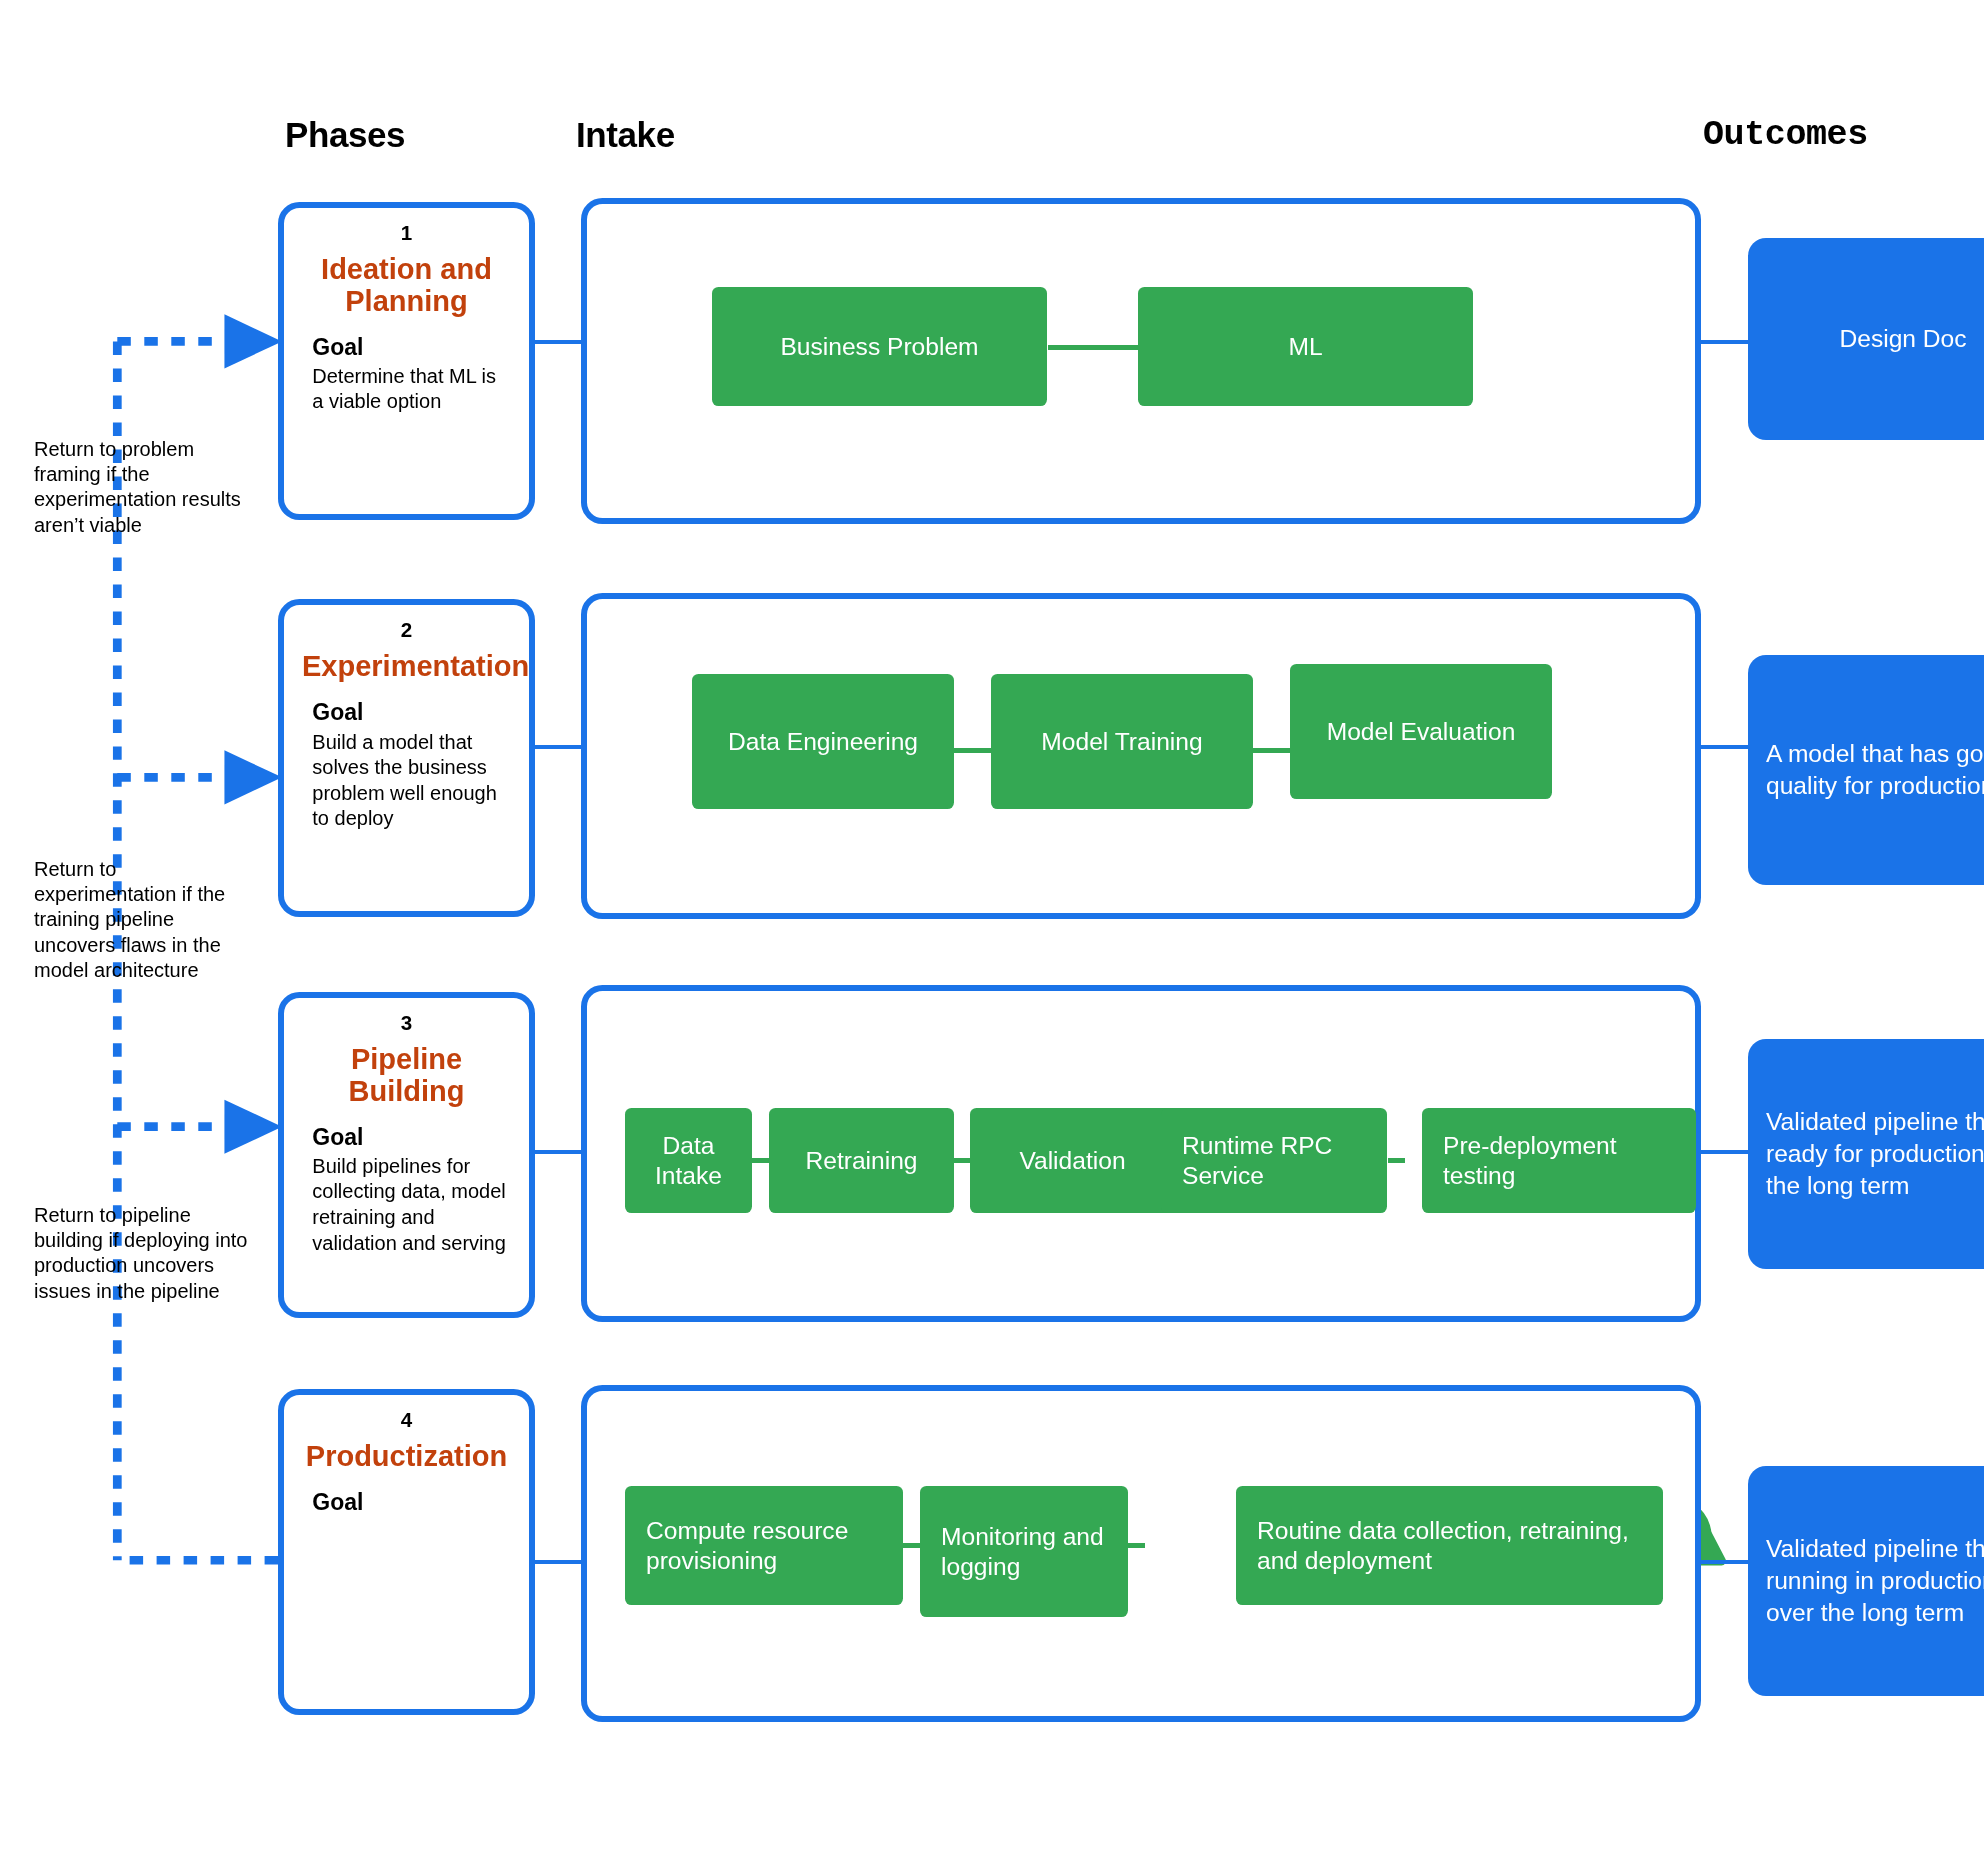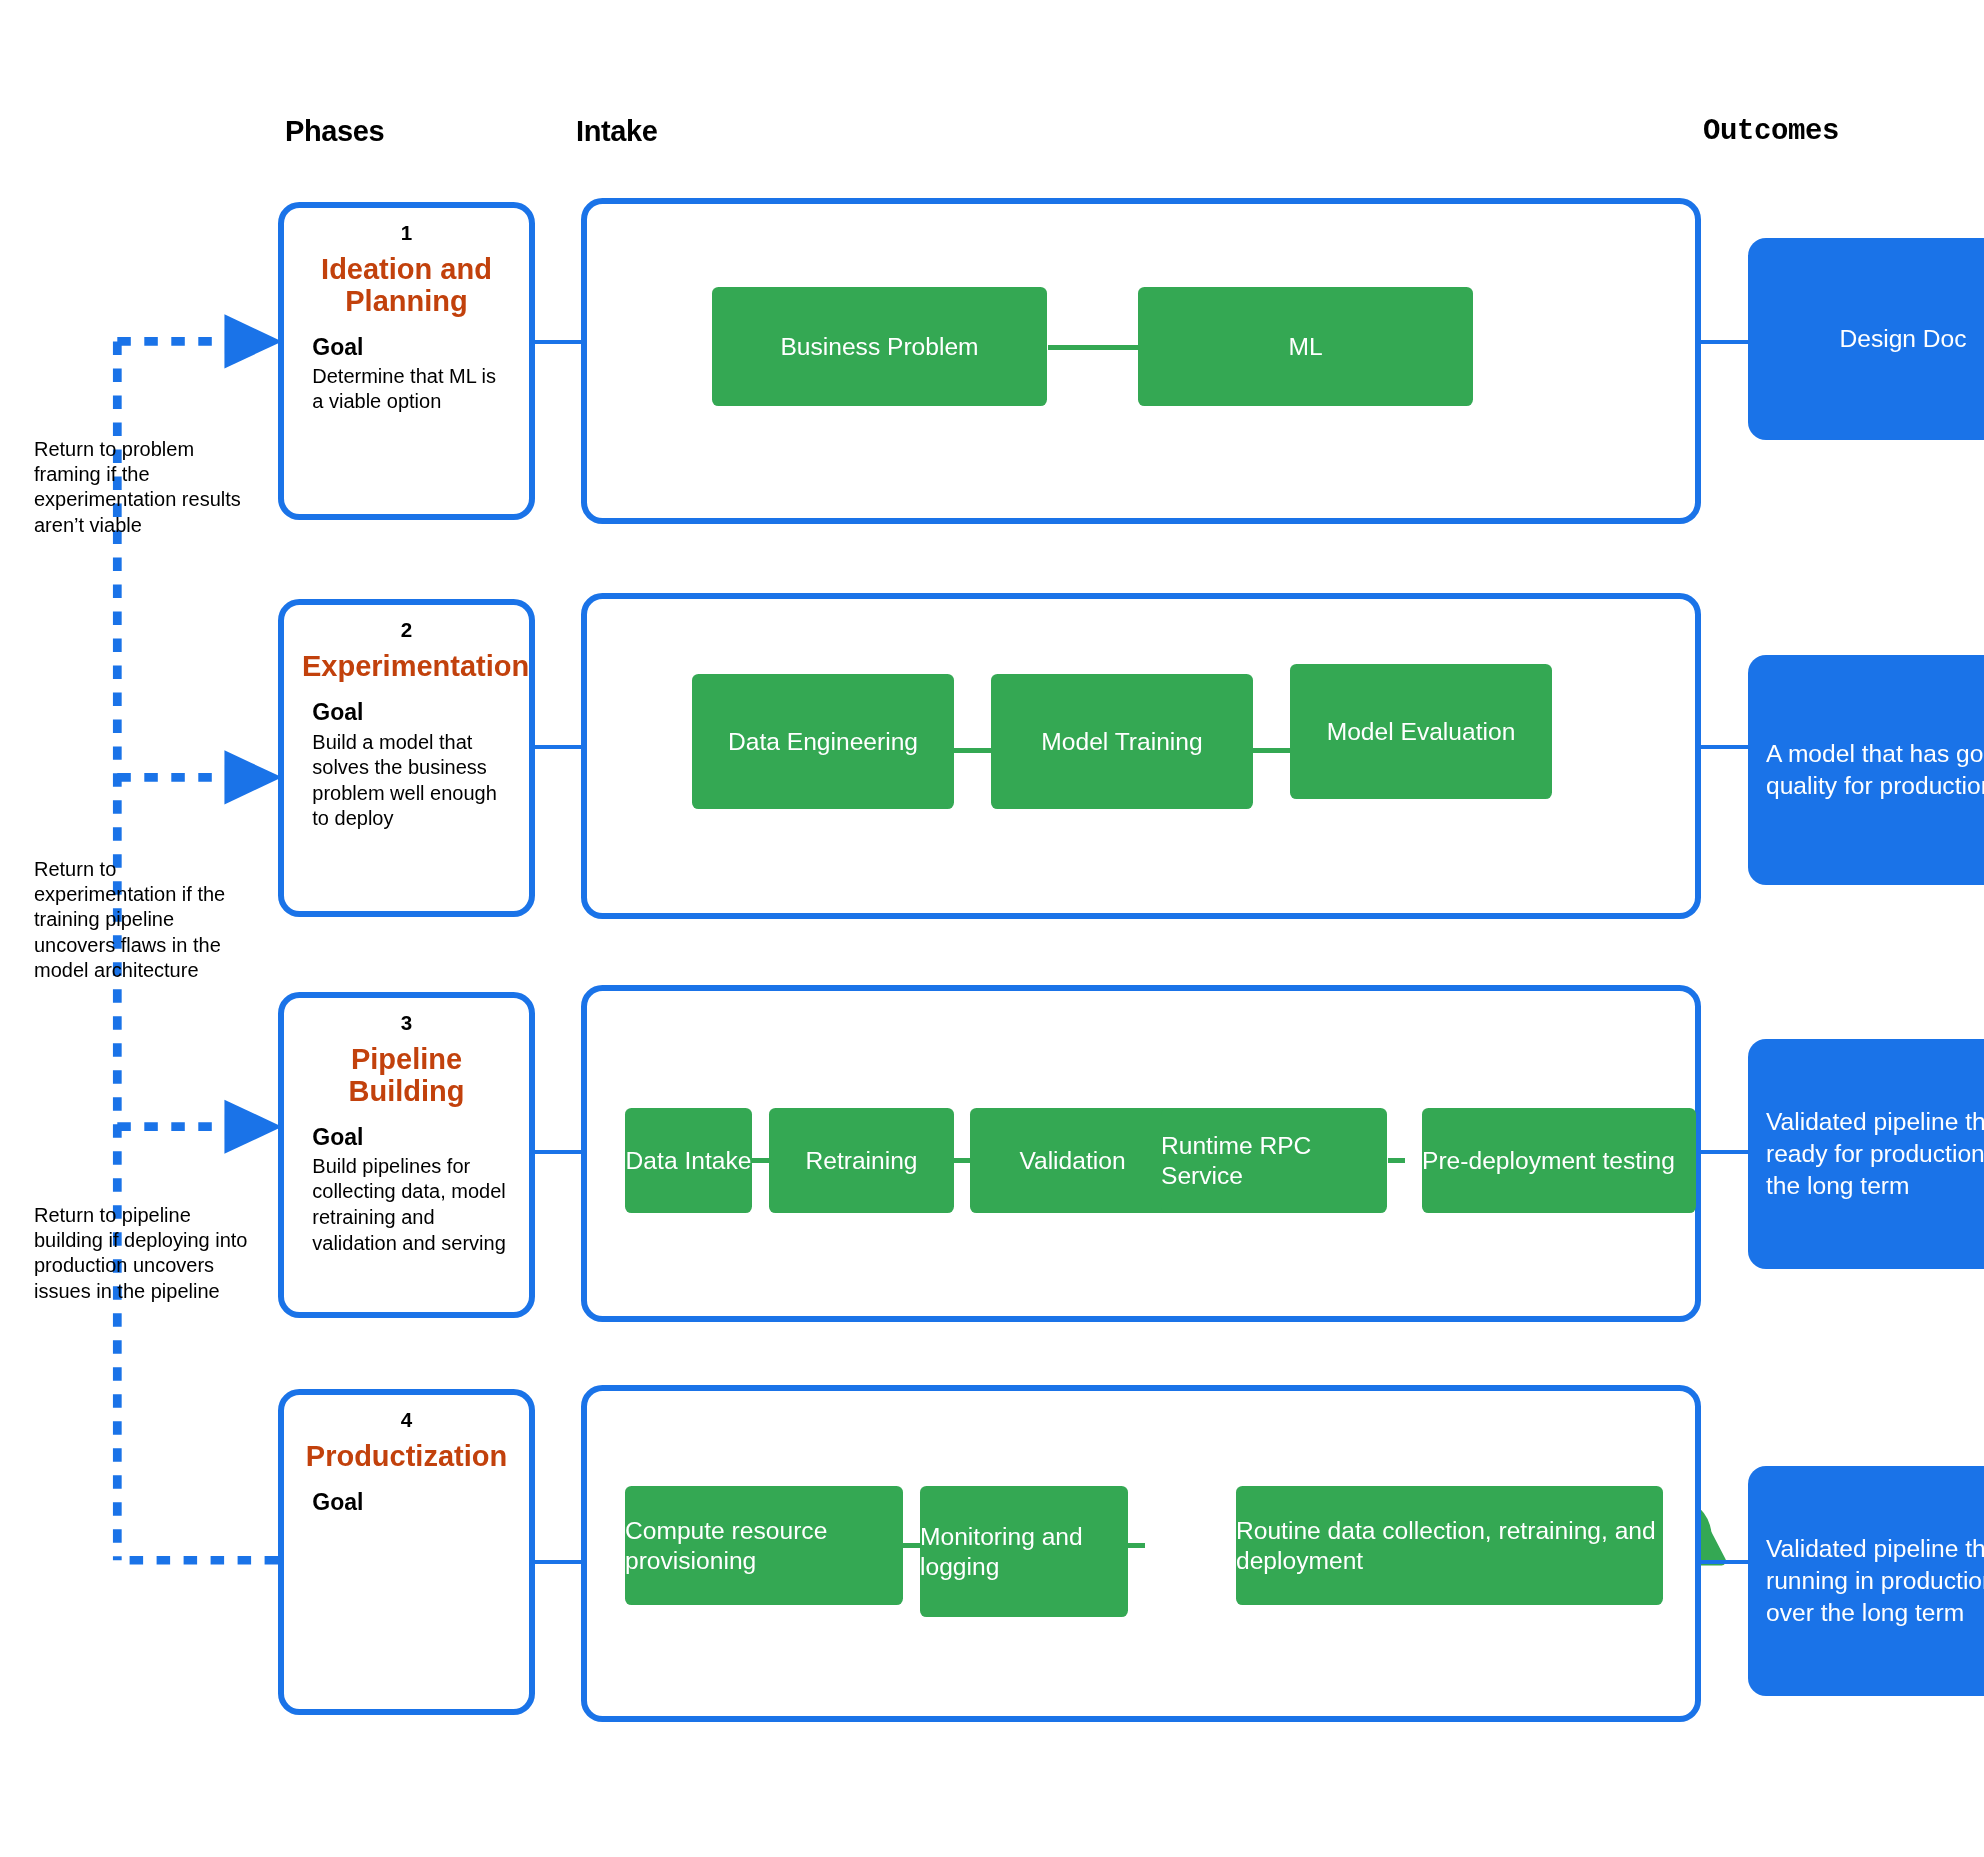--- a/index.html
+++ b/index.html
@@ -1,40 +1,40 @@
 <!DOCTYPE html>
 <html style="font-size:6.4px"><head>
 <meta charset="utf-8">
 <style>
   html,body{margin:0;padding:0;background:#fff;}
   body{font-family:"Liberation Sans",sans-serif;color:#202124;}
   #stage{position:relative;width:2253px;height:1858px;background:#ffffff;overflow:hidden;}
 
   
-  .col-head{position:absolute;font-size:29px;font-weight:700;color:#000;letter-spacing:-0.4px;white-space:nowrap;}
+  .col-head{position:absolute;font-size:35px;font-weight:700;color:#000;letter-spacing:-0.4px;white-space:nowrap;}
 
   
   .phase-card{
     position:absolute;background:#ffffff;border:6.4px solid #1a73e8;border-radius:21.4px;
     box-sizing:border-box;padding:13.5px 18px 11px 18px;
   }
   .phase-num{font-size:20.6px;font-weight:700;text-align:center;color:#000;line-height:1.1;margin-bottom:10.3px;}
   .phase-title{font-size:29px;font-weight:700;text-align:center;color:#c2410c;line-height:1.08;}
   .phase-goal-wrap{margin-top:17.5px;padding-left:10.3px;}
   .phase-goal-label{font-size:23px;font-weight:700;color:#000;line-height:1.1;margin-bottom:4px;}
   .phase-goal-text{font-size:20px;font-weight:400;color:#000;line-height:1.28;}
 
   
   .tasks-panel{
     position:absolute;background:#ffffff;border:6.4px solid #1a73e8;border-radius:21.4px;box-sizing:border-box;
   }
   .task-box{
     position:absolute;background:#34a853;color:#ffffff;border-radius:6.4px;box-sizing:border-box;
     display:flex;align-items:center;justify-content:center;text-align:center;
-    font-size:24.6px;font-weight:400;line-height:1.22;padding:4px 0;
+    font-size:24.6px;font-weight:400;line-height:1.22;padding:4px 21px;
   }
   .task-box.left-align{justify-content:flex-start;text-align:left;}
   .green-connector{position:absolute;background:#34a853;height:5.2px;}
 
   
   .outcome-box{
     position:absolute;background:#1a73e8;color:#ffffff;border-radius:18px;box-sizing:border-box;
     display:flex;align-items:center;justify-content:flex-start;padding:0 18px;
     font-size:24.6px;font-weight:400;line-height:1.30;
   }

